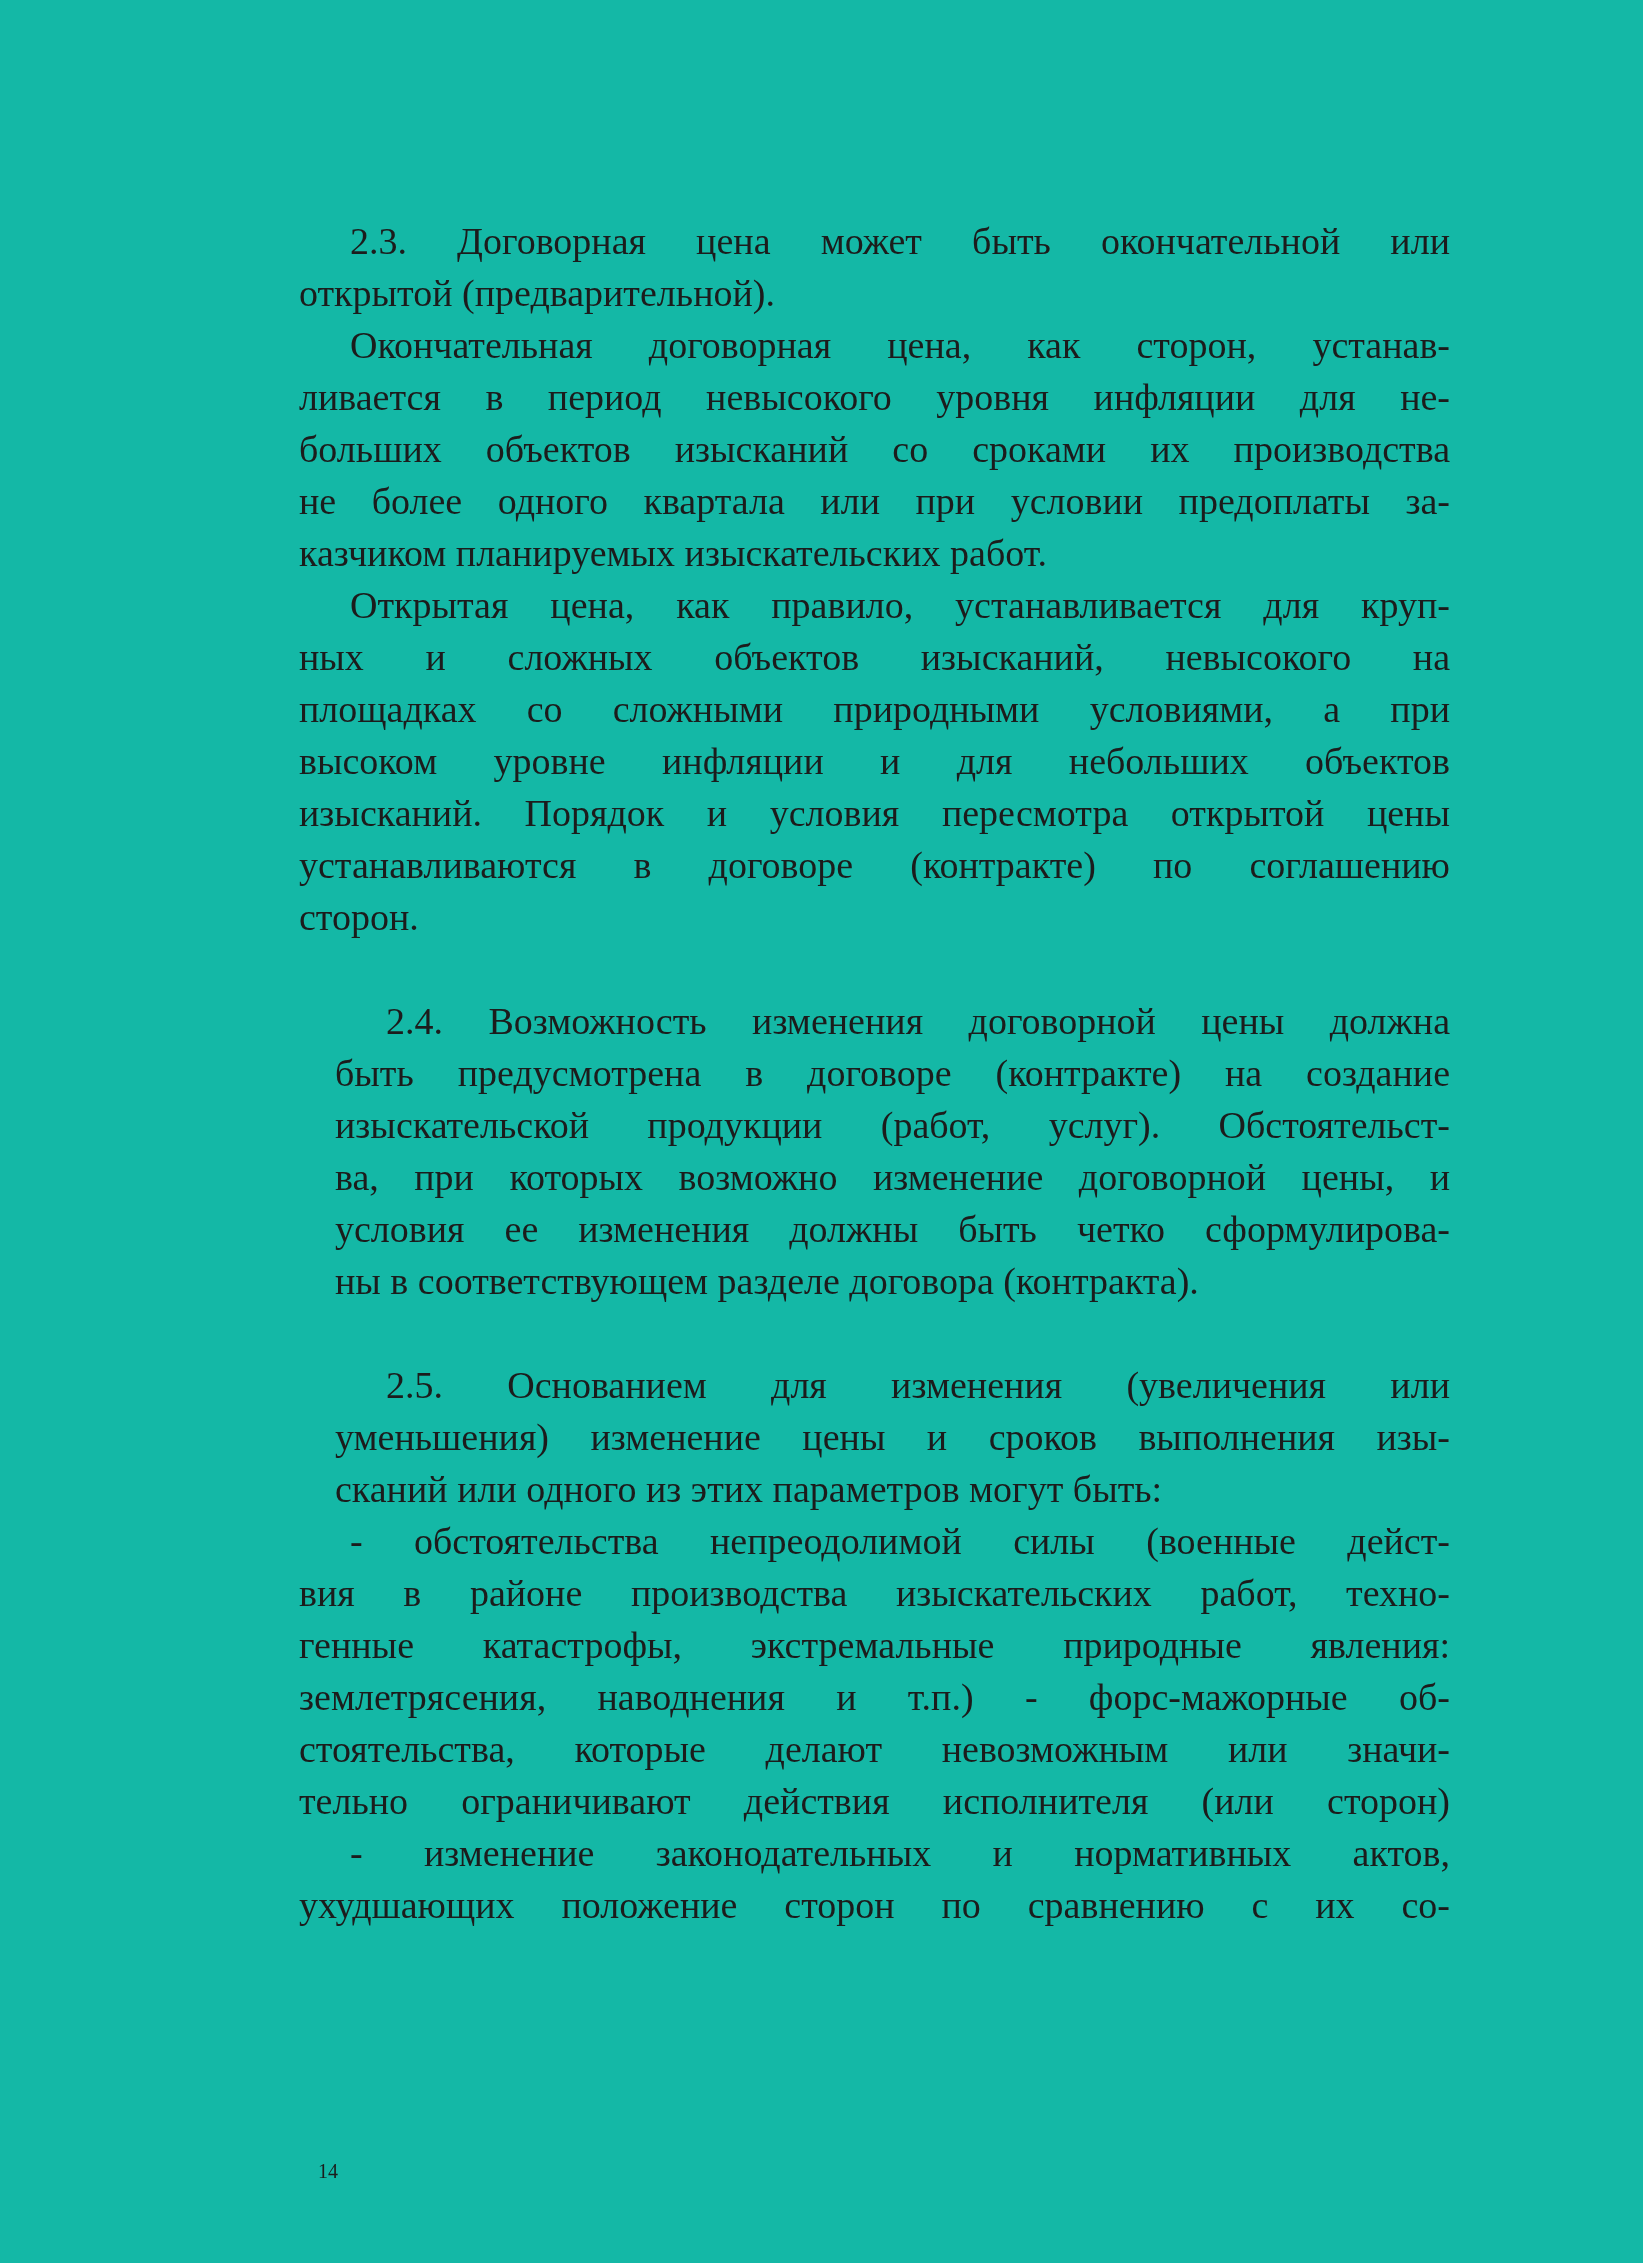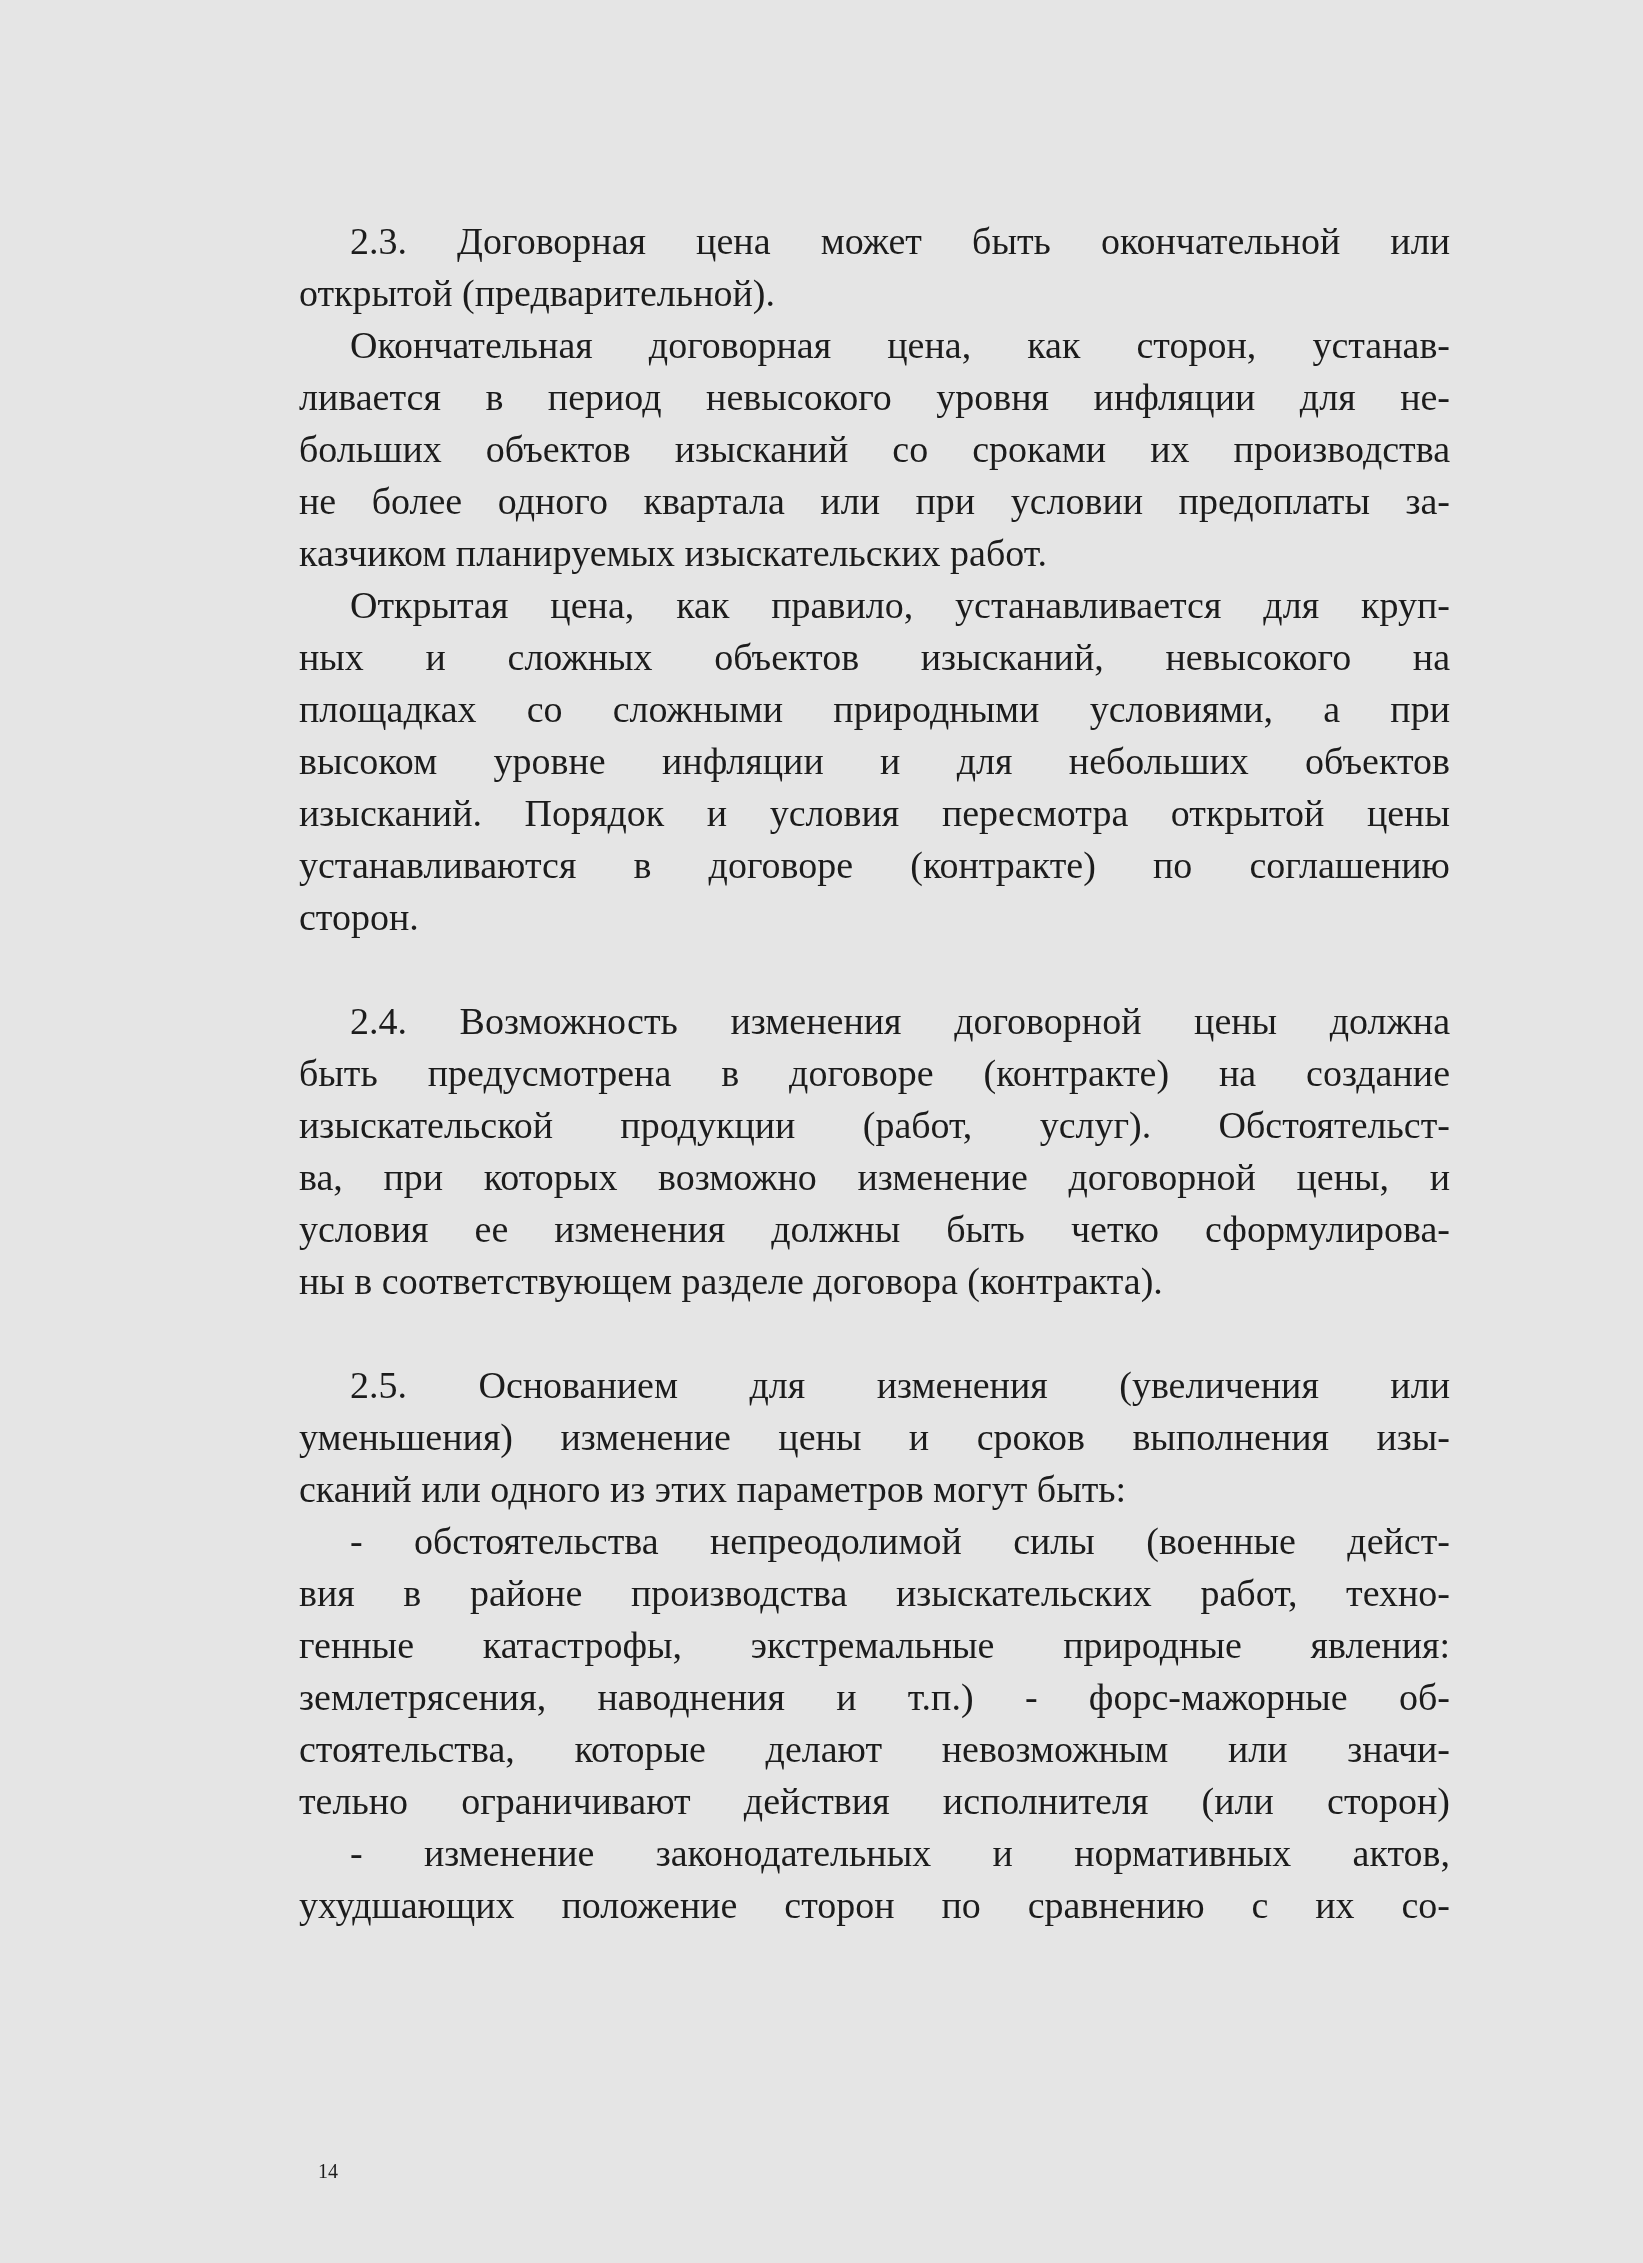--- a/index.html
+++ b/index.html
@@ -4,39 +4,40 @@
 <style>
   html, body {
     margin: 0;
     padding: 0;
     background: #ffffff;
   }
   .page {
     position: relative;
     width: 1644px;
     height: 2263px;
-    background: #e5e5e5;
+    background: #14b8a6;
     color: #1c1c1c;
     font-family: "Liberation Serif", "DejaVu Serif", serif;
     overflow: hidden;
   }
   .content {
     position: absolute;
     left: 299px;
     top: 215px;
     width: 1151px;
     font-size: 38px;
     line-height: 52px;
   }
   .content p {
     margin: 0;
     padding: 0;
   }
   .content p.gap {
     margin-top: 52px;
+    margin-left: 36px;
   }
   .ln {
     display: block;
     text-align: justify;
     text-align-last: justify;
     white-space: normal;
   }
   .ln.end {
     text-align: right;
     text-align-last: left;

